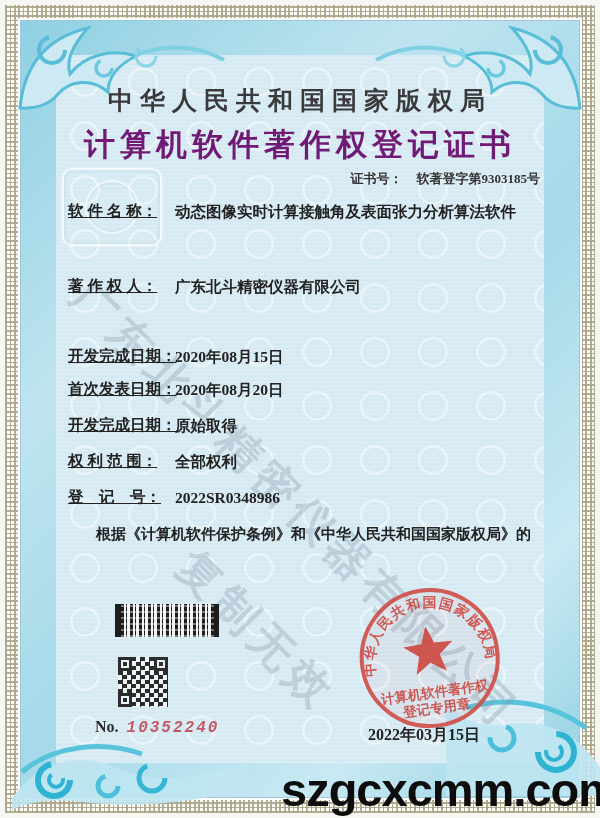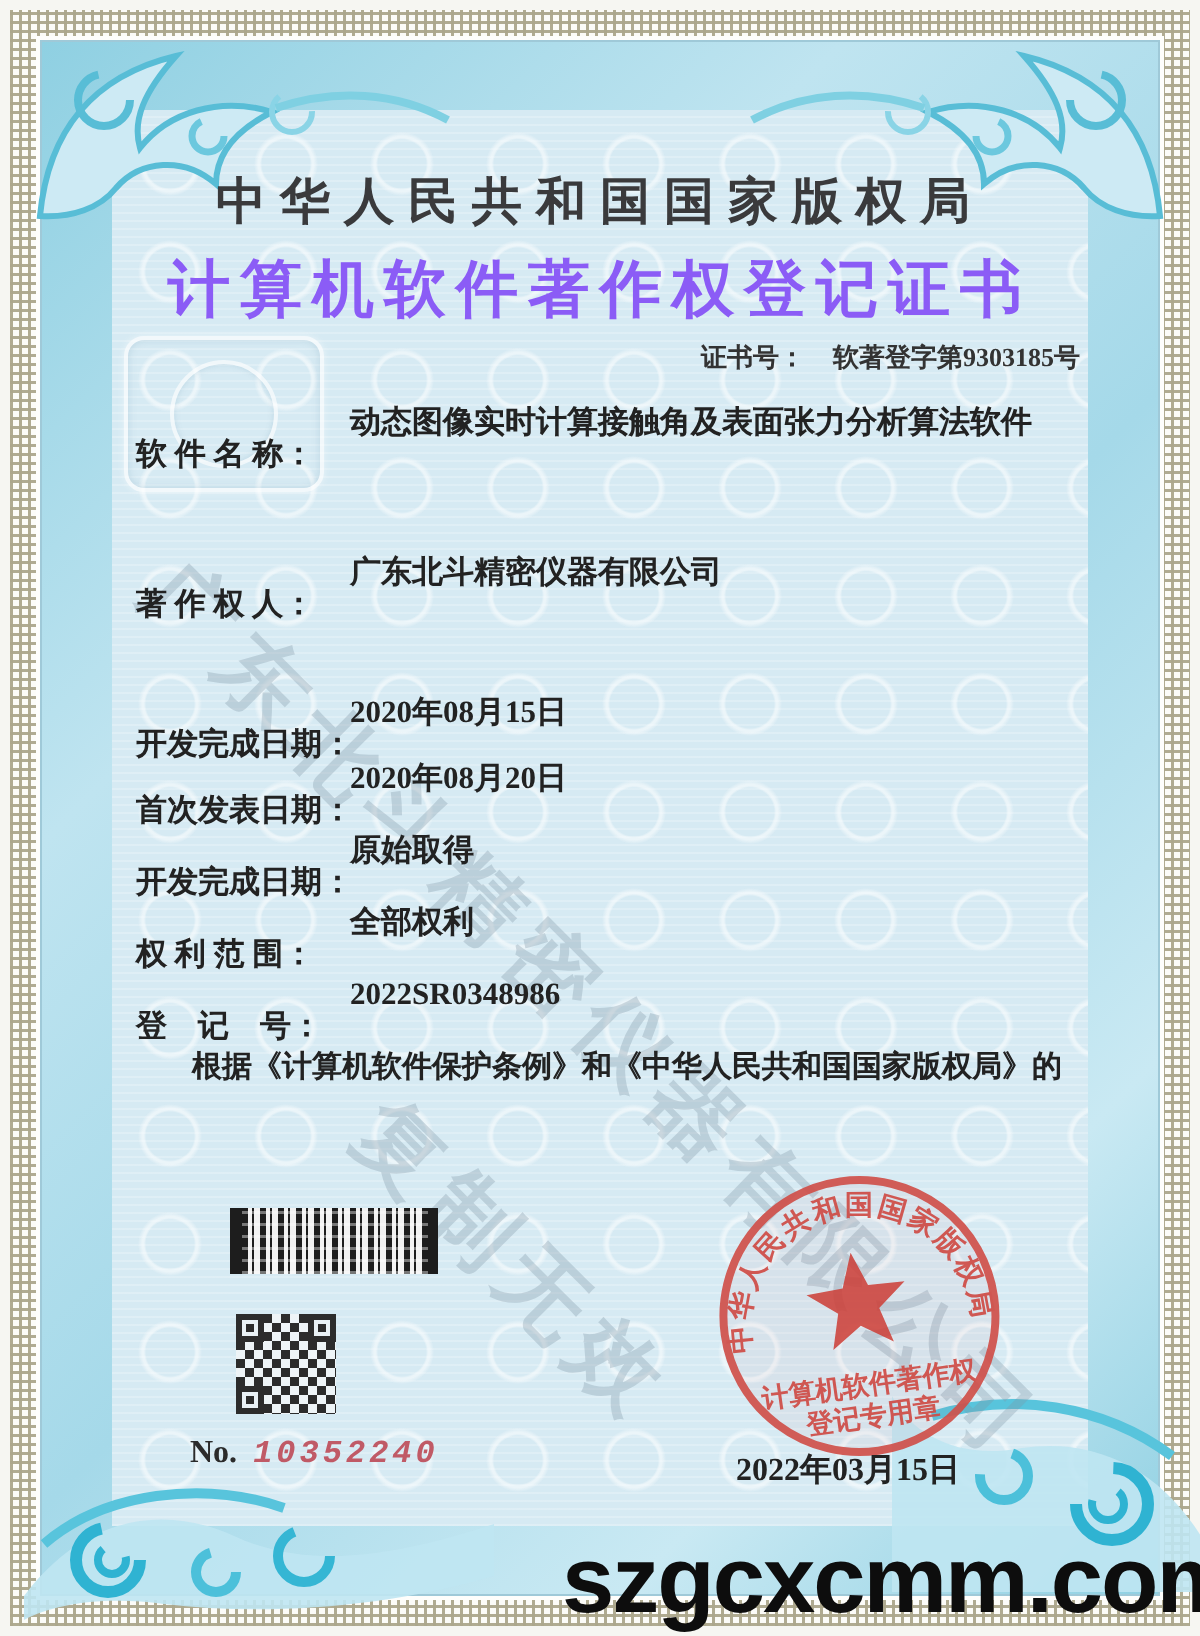--- a/index.html
+++ b/index.html
@@ -32,25 +32,25 @@
   .emboss::after{content:"";position:absolute;left:21px;top:10px;width:50px;height:50px;border-radius:50%;
     border:2px solid rgba(255,255,255,.8);box-shadow:inset 0 0 3px rgba(140,175,195,.4);}
   
   .wm-diag{position:absolute;z-index:2;font-size:44px;font-weight:700;letter-spacing:7px;
     color:rgba(128,150,164,.32);white-space:nowrap;transform-origin:0 0;transform:rotate(45deg);}
   .wm1{left:100px;top:268px;}
   .wm2{left:205px;top:538px;}
   
   .txt{position:absolute;z-index:3;white-space:nowrap;}
   .issuer{left:0;right:0;top:84px;text-align:center;font-size:25px;font-weight:700;letter-spacing:7px;color:#3a3a3c;}
-  .title{left:0;right:0;top:124px;text-align:center;font-size:31px;font-weight:700;letter-spacing:5px;color:#8b5cf6;}
+  .title{left:0;right:0;top:124px;text-align:center;font-size:31px;font-weight:700;letter-spacing:5px;color:#701a75;}
   .certno{right:60px;top:170px;font-size:13px;font-weight:700;color:#333;}
   .certno .gap{display:inline-block;width:14px;}
   .row{position:absolute;left:68px;right:56px;z-index:3;font-size:15.5px;font-weight:700;color:#222;}
-  .row .lbl{position:absolute;left:0;top:16px;white-space:pre;}
+  .row .lbl{position:absolute;left:0;top:0;white-space:pre;text-decoration:underline;}
   .row .val{position:absolute;left:107px;top:0;right:0;}
   .row .val span{display:block;line-height:21.5px;white-space:nowrap;font-family:Liberation Serif, serif;}
   .statement{position:absolute;left:66px;right:52px;top:517px;z-index:3;font-size:15px;font-weight:600;
     line-height:35px;color:#222;}
   .statement .l1{display:block;padding-left:30px;white-space:nowrap;}
   .statement .l2{display:block;white-space:nowrap;}
   
   .barcode{position:absolute;left:115px;top:604px;width:93px;height:33px;z-index:3;
     background:
       repeating-linear-gradient(0deg, rgba(255,255,255,.4) 0 1.5px, transparent 1.5px 6px),

